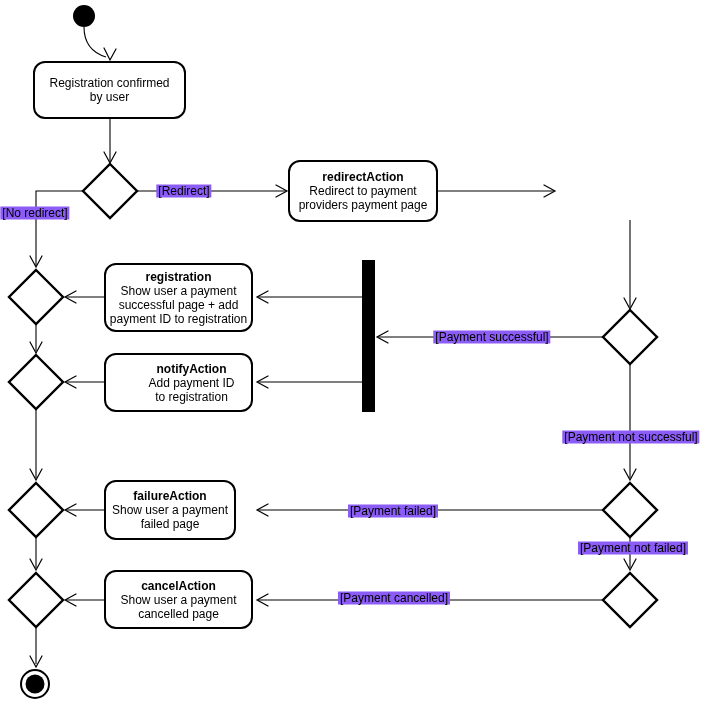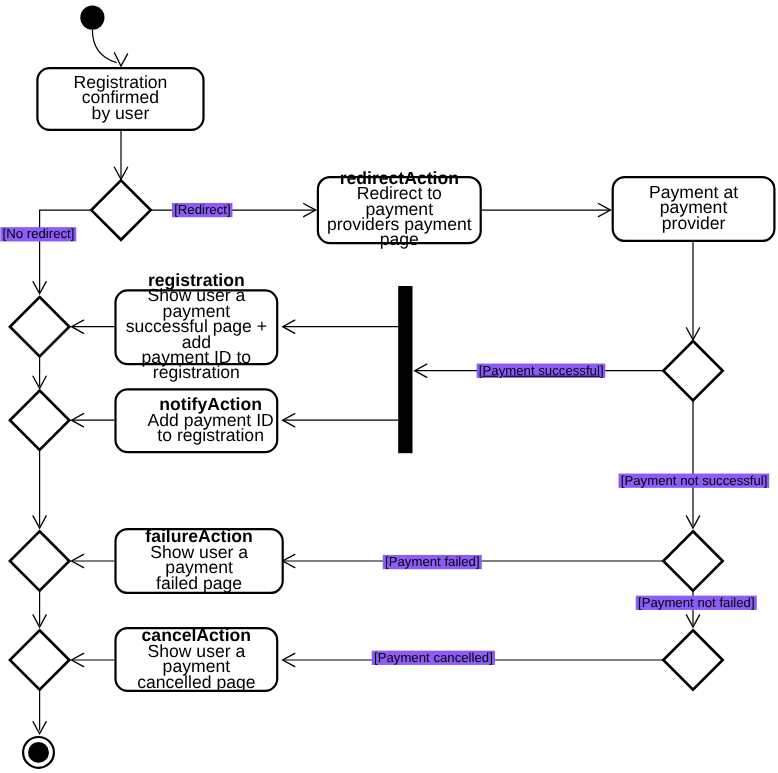--- a/index.html
+++ b/index.html
@@ -7,21 +7,21 @@
     position:relative;width:707px;height:703px;background:#ffffff;
     font-family:"Liberation Sans",sans-serif;color:#000;overflow:hidden;
   }
   .stage svg{position:absolute;left:0;top:0;}
   .edge{stroke:#000;stroke-width:1.1;fill:none;}
   .arrowhead{stroke:#000;stroke-width:1.2;fill:none;stroke-linecap:round;}
   .diamond{fill:#ffffff;stroke:#000;stroke-width:2.4;stroke-linejoin:miter;}
   .node{
     position:absolute;box-sizing:border-box;border:2px solid #000;border-radius:12px;
     background:#fff;display:flex;flex-direction:column;align-items:center;justify-content:center;
-    text-align:center;font-size:16px;line-height:14px;padding:2px;
+    text-align:center;font-size:12px;line-height:14px;padding:2px;
   }
   .node-title{font-weight:bold;white-space:pre-line;}
   .node-body{white-space:pre-line;}
   .edge-label{
     position:absolute;transform:translate(-50%,-50%);background:#8b5cf6;
     font-size:12px;line-height:13px;white-space:nowrap;padding:0 2px;
   }
 </style>
 </head>
 <body>
@@ -139,55 +139,51 @@
     <div class="node-body">Registration confirmed
 by user</div>
   </div>
 
   <div class="node" style="left:288px;top:160px;width:150px;height:62px;align-items:center;">
     <div class="node-title">redirectAction</div>
     <div class="node-body">Redirect to payment
 providers payment page</div>
   </div>
 
-  <div class="node" style="left:556px;top:160px;width:149px;height:60px;">
-    <div class="node-body">Payment at payment
-provider</div>
-  </div>
 
   <div class="node" style="left:104px;top:263px;width:149px;height:69px;">
     <div class="node-title">registration</div>
     <div class="node-body">Show user a payment
 successful page + add
 payment ID to registration</div>
   </div>
 
   <div class="node" style="left:104px;top:353px;width:149px;height:59px;padding-left:28px;">
     <div class="node-title">notifyAction</div>
     <div class="node-body">Add payment ID
 to registration</div>
   </div>
 
-  <div class="node" style="left:104px;top:480px;width:154px;height:60px;">
+  <div class="node" style="left:104px;top:480px;width:132px;height:60px;">
     <div class="node-title">failureAction</div>
     <div class="node-body">Show user a payment
 failed page</div>
   </div>
 
   <div class="node" style="left:104px;top:570px;width:149px;height:59px;">
     <div class="node-title">cancelAction</div>
     <div class="node-body">Show user a payment
 cancelled page</div>
   </div>
 
   <div class="edge-label" style="left:184px;top:191px;">[Redirect]</div>
 
   <div class="edge-label" style="left:35px;top:213px;">[No redirect]</div>
 
-  <div class="edge-label" style="left:492px;top:337px;text-decoration:underline;">[Payment successful]</div>
+  <div class="edge-label" style="left:492px;top:337px;">[Payment successful]</div>
 
   <div class="edge-label" style="left:631px;top:389px;margin-top:48px;">[Payment not successful]</div>
 
   <div class="edge-label" style="left:393px;top:511px;">[Payment failed]</div>
 
   <div class="edge-label" style="left:633px;top:548px;">[Payment not failed]</div>
 
   <div class="edge-label" style="left:394px;top:598px;">[Payment cancelled]</div>
 
 </div>

